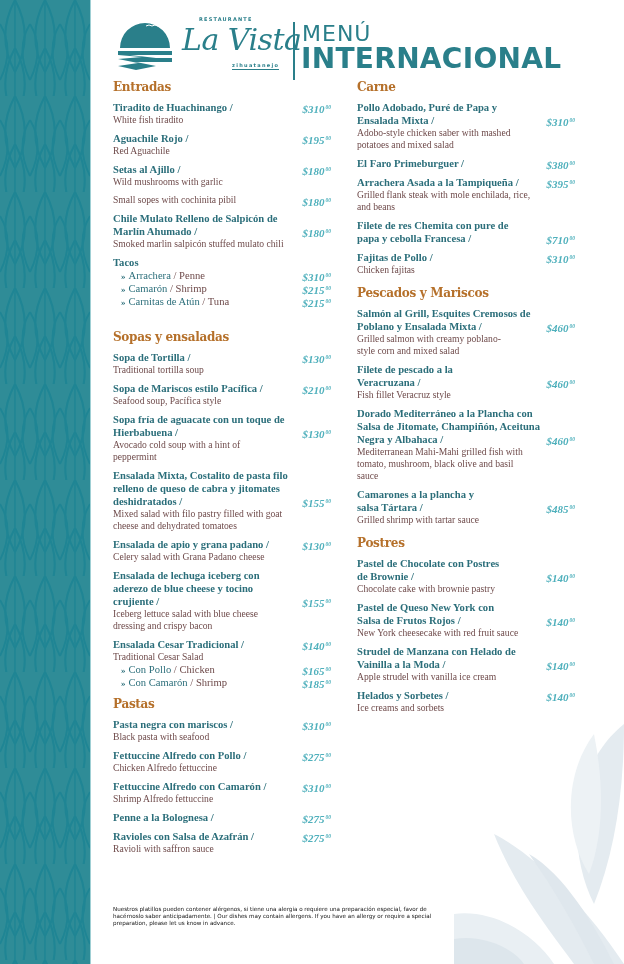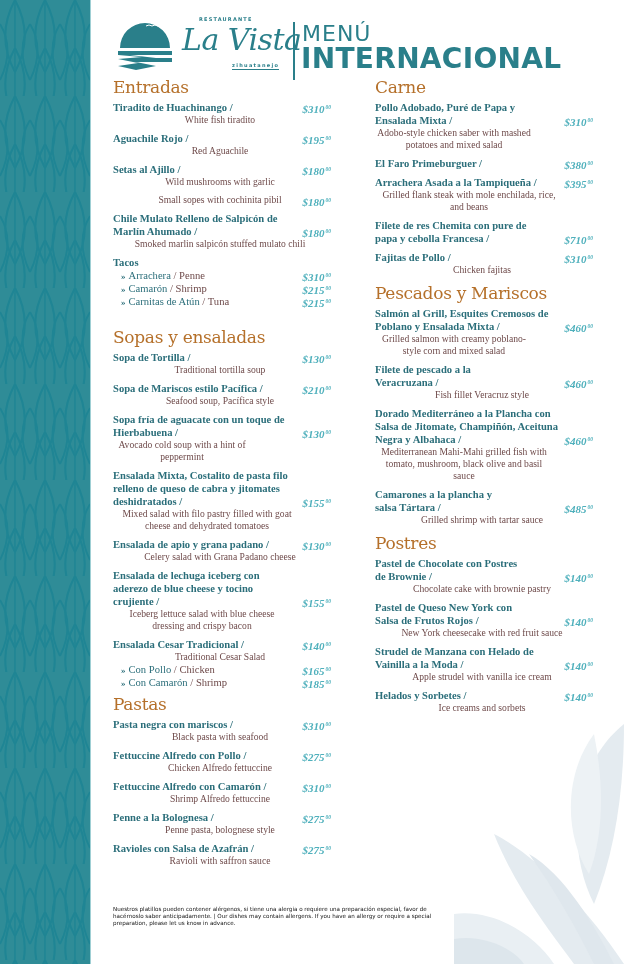--- a/index.html
+++ b/index.html
@@ -37,35 +37,34 @@
     font-size: 22px; font-weight: normal; color: #2a7f8a; letter-spacing: 1px; line-height: 22px;
   }
   .title-main {
     position: absolute; left: 185px; top: 32px; font-family: "DejaVu Sans", sans-serif;
     font-size: 28px; font-weight: bold; color: #2a7f8a; letter-spacing: 0.3px; line-height: 30px;
   }
 
   
   .col { position: absolute; top: 76px; }
   .col-left { left: 113px; width: 218px; }
-  .col-right { left: 375px; width: 218px; }
+  .col-right { left: 357px; width: 218px; }
 
   .section-title {
-    font-family: "DejaVu Serif", serif; font-weight: normal; color: #b5702a;
-    font-size: 17px; line-height: 22px; margin-bottom: 3px; letter-spacing: -0.3px;
+    font-family: "DejaVu Serif", serif; font-weight: bold; color: #b5702a;
+    font-size: 12px; line-height: 22px; margin-bottom: 3px; letter-spacing: -0.3px;
   }
   .item { position: relative; margin-bottom: 6px; }
   .item-name {
     font-family: "Liberation Serif", serif; font-weight: bold; color: #2b6e7a;
     font-size: 10.6px; line-height: 13px; padding-right: 40px;
   }
   .item-desc {
     font-family: "Liberation Serif", serif; color: #6e4a4a; font-size: 9.6px; line-height: 12px;
     padding-right: 4px;
-    text-align: center;
   }
   .price {
     position: absolute; right: 0; font-family: "Liberation Serif", serif; font-style: italic;
     font-weight: bold; color: #4fb0bc; font-size: 11px; line-height: 13px; white-space: nowrap;
   }
   .price sup { font-size: 5.5px; vertical-align: 4px; margin-left: 1px; }
   .sub-item { position: relative; padding-left: 8px; height: 13px; }
   .sub-item .item-name { font-weight: normal; color: #2b6e7a; }
   .sub-item .item-name .en { color: #6e4a4a; }
   .bullet { color: #2b6e7a; font-weight: bold; margin-right: 3px; font-size: 9px; }
@@ -218,21 +217,20 @@
     <div class="item-desc">Chicken Alfredo fettuccine</div>
   </div>
   <div class="item">
     <div class="price" style="top:0"><span>$310</span><sup>00</sup></div>
     <div class="item-name">Fettuccine Alfredo con Camarón /</div>
     <div class="item-desc">Shrimp Alfredo fettuccine</div>
   </div>
   <div class="item">
     <div class="price" style="top:0"><span>$275</span><sup>00</sup></div>
     <div class="item-name">Penne a la Bolognesa /</div>
-    <div class="item-desc">Penne pasta, bolognese style</div>
   </div>
   <div class="item">
     <div class="price" style="top:0"><span>$275</span><sup>00</sup></div>
     <div class="item-name">Ravioles con Salsa de Azafrán /</div>
     <div class="item-desc">Ravioli with saffron sauce</div>
   </div>
 </div>
 
 <div class="col col-right">
 

